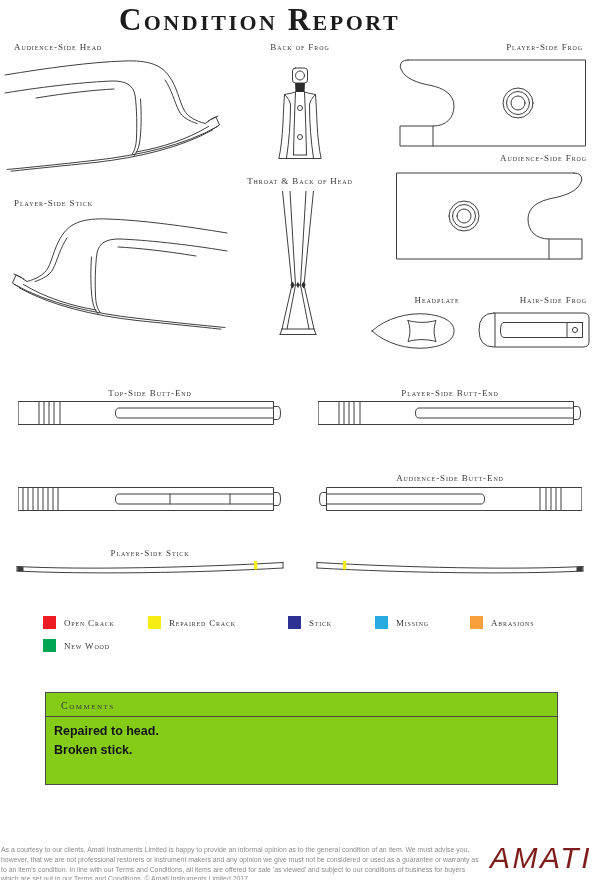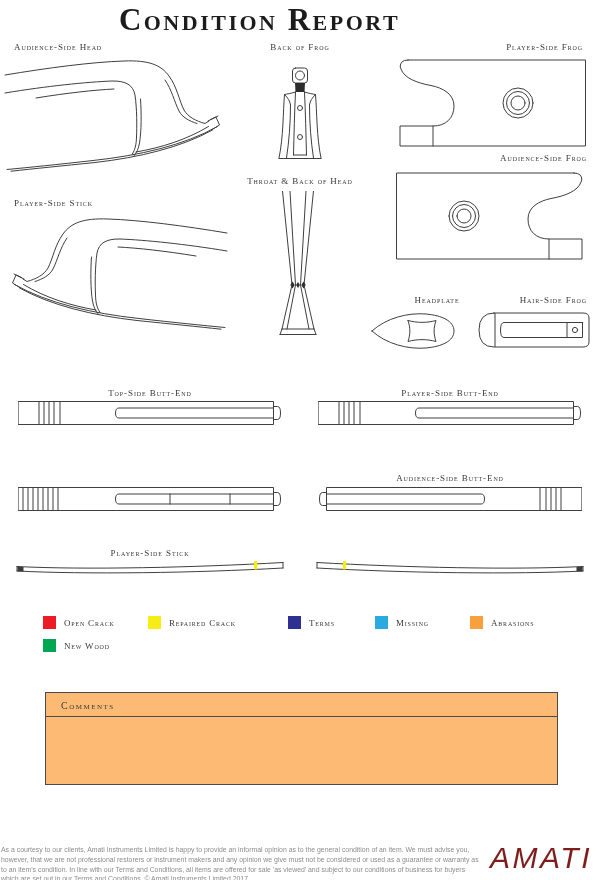--- a/index.html
+++ b/index.html
@@ -11,21 +11,21 @@
   .sec-label{font-variant:small-caps;font-size:9px;letter-spacing:0.9px;color:#3a3a3a;white-space:nowrap;}
   .ctr{text-align:center;}
   .rgt{text-align:right;}
   
   .ln{fill:none;stroke:#3f3f3f;stroke-width:1;stroke-linecap:round;stroke-linejoin:round;}
   
   .legend-item{display:flex;align-items:center;gap:8px;}
   .swatch{width:13px;height:13px;flex:0 0 13px;}
   .legend-label{font-variant:small-caps;font-size:9px;letter-spacing:0.8px;color:#3a3a3a;white-space:nowrap;}
   
-  #comments-box{left:45px;top:692px;width:511px;height:91px;border:1px solid #4a4a4a;background:#fdba74;}
+  #comments-box{left:45px;top:692px;width:511px;height:91px;border:1px solid #4a4a4a;background:#84cc16;}
   #comments-header{padding:7px 0 5px 15px;font-variant:small-caps;font-size:10px;letter-spacing:1.5px;
                    color:#3a3a3a;border-bottom:1px solid #4a4a4a;}
   #comments-body{padding:5px 8px;font-family:"Liberation Sans", sans-serif;font-weight:bold;
                  font-size:12.5px;line-height:1.5;color:#141414;}
   
   #footer-disclaimer{left:1px;top:845px;width:478px;font-family:"Liberation Sans", sans-serif;
                      font-size:6.9px;line-height:1.42;color:#8c8c8c;}
   #brand-logo{right:8px;top:841px;font-family:"Liberation Sans", sans-serif;font-weight:300;
               font-size:30px;letter-spacing:2.5px;color:#7f1d1d;font-style:italic;}
   #sprite{position:absolute;width:0;height:0;overflow:hidden;}
@@ -183,36 +183,40 @@
     <div class="abs legend-item" style="left:43px;top:616px;">
       <span class="swatch" style="background-color: rgb(237, 28, 36);"></span>
       <span class="legend-label">Open Crack</span>
     </div>
     <div class="abs legend-item" style="left:148px;top:616px;">
       <span class="swatch" style="background-color: rgb(247, 236, 19);"></span>
       <span class="legend-label">Repaired Crack</span>
     </div>
     <div class="abs legend-item" style="left:288px;top:616px;">
       <span class="swatch" style="background-color: rgb(46, 49, 146);"></span>
-      <span class="legend-label">Terms</span>
+      <span class="legend-label">Stick</span>
     </div>
     <div class="abs legend-item" style="left:375px;top:616px;">
       <span class="swatch" style="background-color: rgb(41, 171, 226);"></span>
       <span class="legend-label">Missing</span>
     </div>
     <div class="abs legend-item" style="left:470px;top:616px;">
       <span class="swatch" style="background-color: rgb(247, 160, 60);"></span>
       <span class="legend-label">Abrasions</span>
     </div>
     <div class="abs legend-item" style="left:43px;top:639px;">
       <span class="swatch" style="background-color: rgb(0, 166, 81);"></span>
       <span class="legend-label">New Wood</span>
     </div>
   </div>
 
   <div id="comments-box" class="abs">
     <div id="comments-header">Comments</div>
+    <div id="comments-body">
+      <div>Repaired to head.</div>
+      <div>Broken stick.</div>
+    </div>
   </div>
 
   <div id="footer-disclaimer" class="abs">As a courtesy to our clients, Amati Instruments Limited is happy to provide an informal opinion as to the general condition of an item. We must advise you, however, that we are not professional restorers or instrument makers and any opinion we give must not be considered or used as a guarantee or warranty as to an item's condition. In line with our Terms and Conditions, all items are offered for sale 'as viewed' and subject to our conditions of business for buyers which are set out in our Terms and Conditions. © Amati Instruments Limited 2017</div>
   <div id="brand-logo" class="abs">AMATI</div>
 
 </div>
 
 </body></html>

